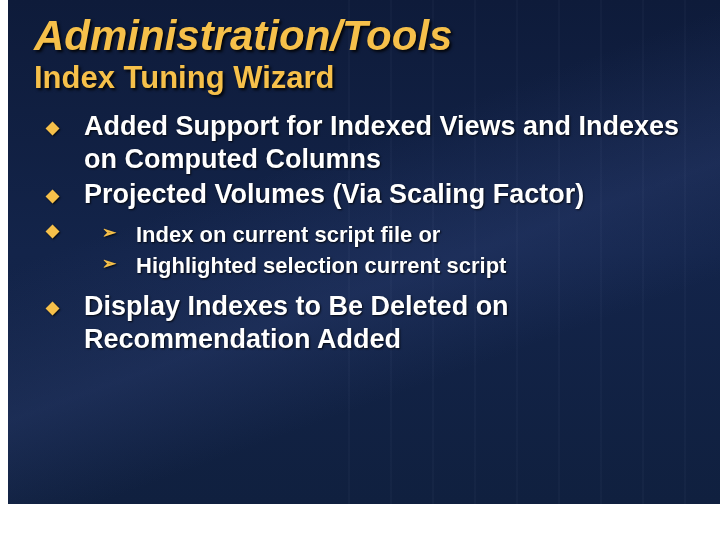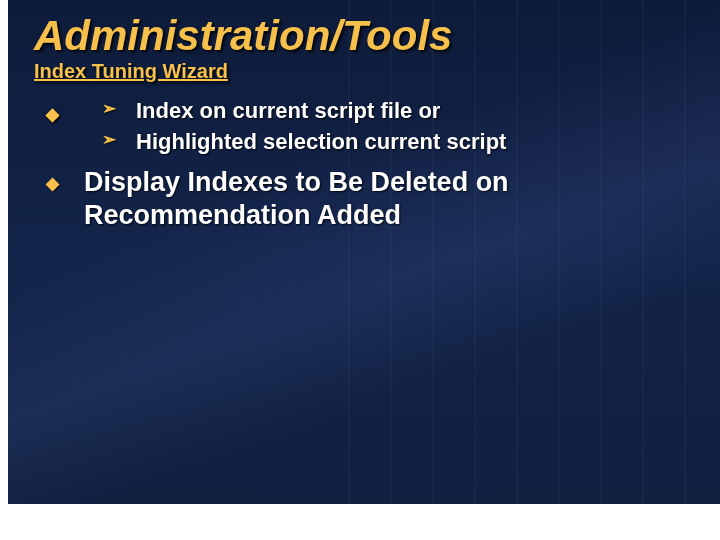--- a/index.html
+++ b/index.html
@@ -43,26 +43,25 @@
   .title {
     font-size: 42px;
     font-weight: bold;
     font-style: italic;
     color: #f6c04a;
     text-shadow: 2px 2px 3px rgba(0,0,0,0.85);
     line-height: 1.05;
     margin: 0 0 2px 0;
   }
   .subtitle {
-    font-size: 20px;
+    font-size: 31px;
     font-weight: bold;
     color: #f6c04a;
     text-shadow: 2px 2px 3px rgba(0,0,0,0.85);
     margin: 0 0 14px 0;
-    text-decoration: underline;
   }
   ul.main {
     list-style: none;
     margin: 0;
     padding: 0 0 0 6px;
   }
   ul.main > li {
     position: relative;
     padding-left: 44px;
     font-size: 27px;
@@ -108,24 +107,26 @@
 <div class="slide">
   <div class="bgstripes"></div>
 
   <div class="title">Administration/Tools</div>
   <div class="subtitle">Index Tuning Wizard</div>
 
   <ul class="main">
 
     <li>
       <span class="bullet-icon">◆</span>
+      <span>Added Support for Indexed Views and Indexes on Computed Columns</span>
     </li>
 
     <li>
       <span class="bullet-icon">◆</span>
+      <span>Projected Volumes (Via Scaling Factor)</span>
     </li>
 
     <li>
       <span class="bullet-icon">◆</span>
     </li>
 
     <ul class="sub">
       <li>
         <span class="bullet-icon">➢</span>
         <span>Index on current script file or</span>

